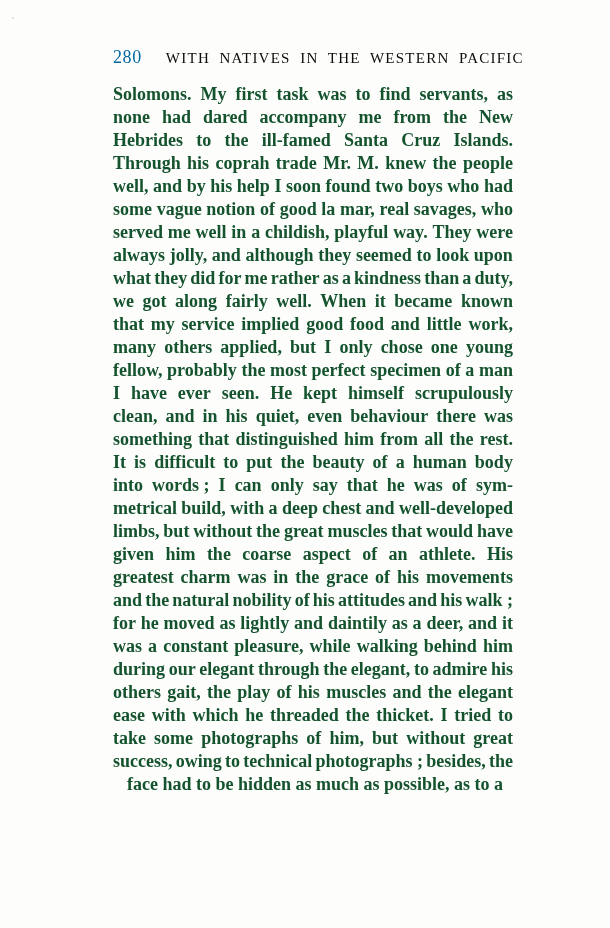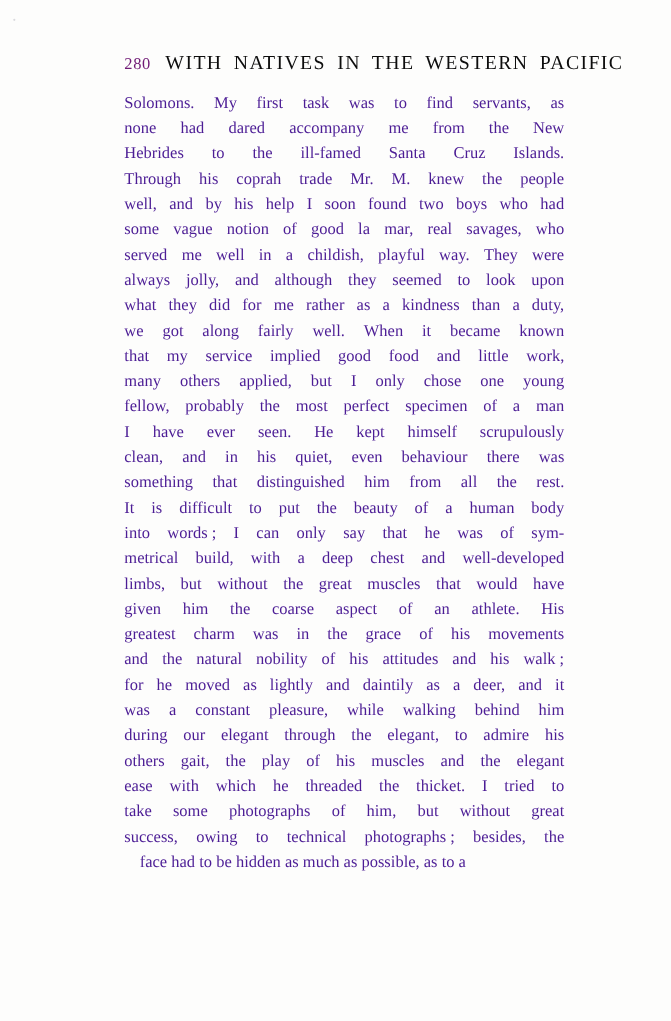--- a/index.html
+++ b/index.html
@@ -35,54 +35,55 @@
     position: absolute;
     left: 113px;
     top: 47px;
     width: 399px;
     display: flex;
     align-items: baseline;
     white-space: nowrap;
   }
 
   .folio {
-    font-size: 15px;
+    font-size: 18px;
     letter-spacing: 0.6px;
     font-variant-numeric: oldstyle-nums;
     font-feature-settings: "onum" 1;
-    margin-right: 13px;
-    color: #701a75;
+    margin-right: 24px;
+    color: #0369a1;
   }
 
   .head-title {
     flex: 1;
-    font-size: 18px;
+    font-size: 15px;
     letter-spacing: 1.25px;
     word-spacing: 4.5px;
     color: #0d0d0d;
     text-align: justify;
     text-align-last: justify;
   }
 
   
   .body-block {
     position: absolute;
     left: 113px;
     top: 83px;
     width: 400px;
   }
 
   .line {
-    font-size: 15px;
+    font-size: 18px;
     line-height: 23px;
     height: 23px;
     white-space: nowrap;
     display: flex;
     justify-content: space-between;
-    color: #4c1d95;
+    color: #14532d;
+    font-weight: bold;
   }
 
   
   .line.ragged {
     display: block;
     justify-content: flex-start;
     margin-left: 14px;
   }
 
   .line > span {

